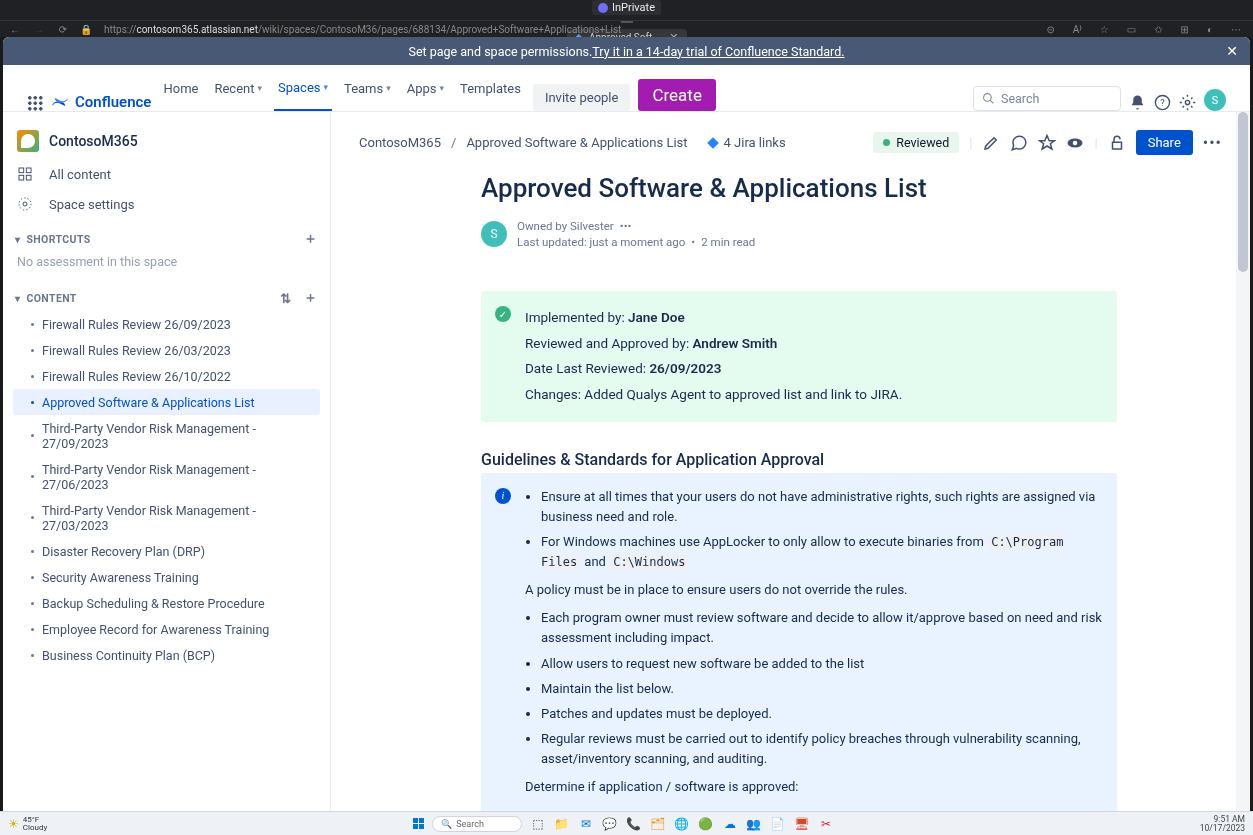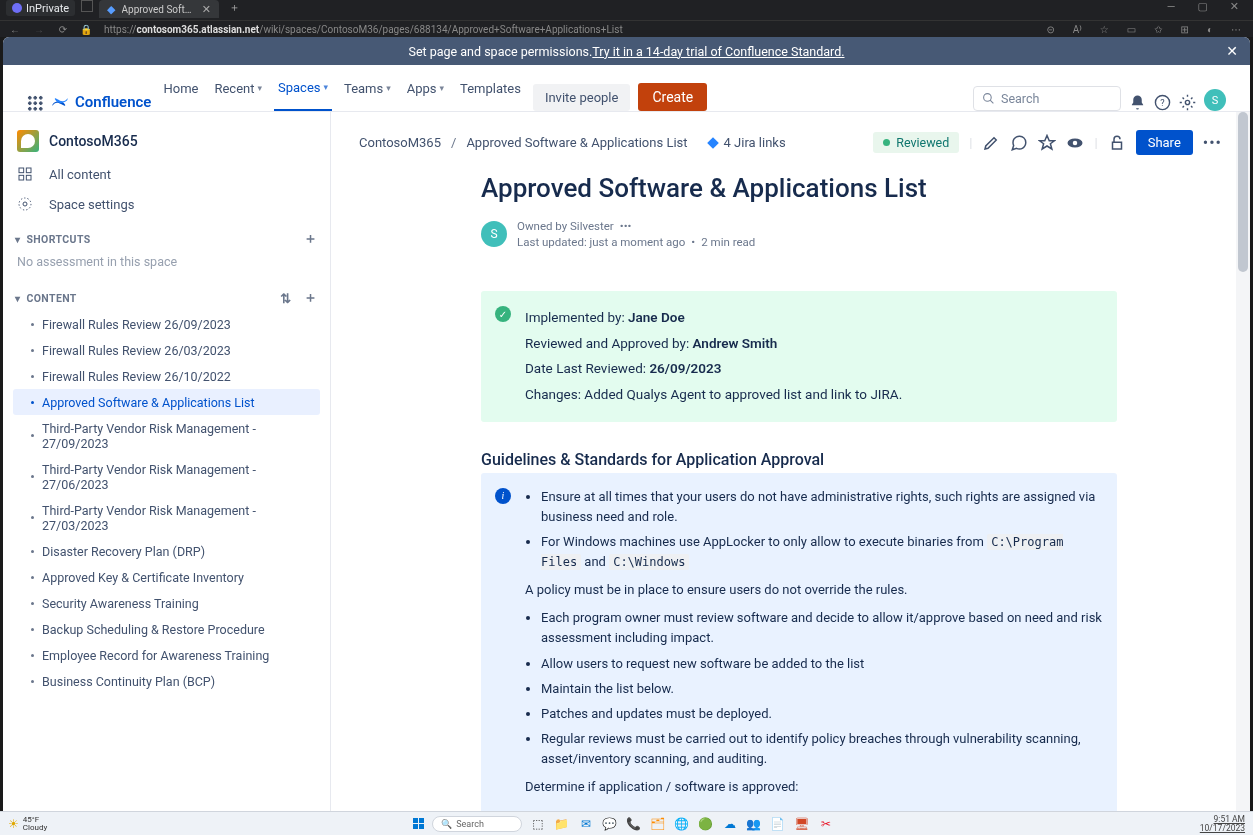--- a/index.html
+++ b/index.html
@@ -1,52 +1,52 @@
 <!DOCTYPE html>
 <html><head>
 <meta charset="utf-8">
 <style>
 * { box-sizing: border-box; margin: 0; padding: 0; font-family: -apple-system, BlinkMacSystemFont, 'Segoe UI', Roboto, sans-serif; }
 body { background: #1a1a1a; width: 1253px; height: 835px; overflow: hidden; display: flex; flex-direction: column; }
 
 
 .browser-chrome { background: #202124; color: #e8eaed; font-size: 11px; }
-.tab-bar { display: flex; height: 20px; padding: 0 6px; gap: 6px; }
+.tab-bar { display: flex; align-items: center; height: 20px; padding: 0 6px; gap: 6px; flex-direction: column; }
 .tab-bar .profile { display: flex; align-items: center; gap: 4px; background: #2c2e31; padding: 1px 6px; border-radius: 3px; height: 16px; }
 .tab-bar .profile .dot { width: 10px; height: 10px; border-radius: 50%; background: #6e6ef7; }
 .tab-bar .tab-spacer { width: 12px; height: 12px; border: 1px solid #555; }
 .tab-bar .btab { background: #35373a; padding: 2px 8px; display: flex; align-items: center; gap: 6px; border-radius: 4px 4px 0 0; height: 18px; max-width: 120px; }
 .tab-bar .btab .ico { color: #579dff; }
 .tab-bar .btab .label { white-space: nowrap; overflow: hidden; text-overflow: ellipsis; flex: 1; color: #ccc; font-size: 10px; }
 .tab-bar .btab .close { color: #aaa; }
 .tab-bar .newtab { color: #aaa; padding: 0 4px; }
 .tab-bar .spacer { flex: 1; }
 .tab-bar .winctl { color: #888; padding: 0 8px; }
 .addr-bar { display: flex; align-items: center; height: 17px; padding: 0 8px; gap: 10px; border-top: 1px solid #333; font-size: 10px; }
 .addr-bar .nav-ico { color: #888; display: flex; align-items: center; justify-content: center; width: 14px; }
 .addr-bar .url { flex: 1; color: #888; }
-.addr-bar .url b { color: #ddd; font-weight: bold; }
+.addr-bar .url b { color: #ddd; font-weight: normal; }
 .addr-bar .right-ico { color: #888; padding: 0 4px; display: flex; align-items: center; }
 
 
 .app-root { flex: 1; display: flex; flex-direction: column; background: #fff; border-radius: 6px 6px 0 0; margin: 0 3px; overflow: hidden; position: relative; }
 
 .banner { background: #475975; color: #fff; display: flex; align-items: center; justify-content: center; height: 28px; font-size: 12.5px; position: relative; }
 .banner a { color: #fff; text-decoration: underline; }
 .banner .close { position: absolute; right: 12px; color: #fff; font-size: 14px; }
 
 .topnav { display: flex; align-items: flex-end; height: 47px; border-bottom: 1px solid #e7e9ef; padding: 0 24px; gap: 8px; font-size: 13px; color: #42526e; }
 .topnav .apps-ico { width: 16px; height: 16px; background-image: radial-gradient(#42526e 1.5px, transparent 1.5px); background-size: 5.5px 5.5px; background-position: 0 0; }
 .topnav .logo { display: flex; align-items: center; gap: 6px; color: #0052CC; font-weight: 600; font-size: 15px; }
 .topnav .logo svg { width: 18px; height: 18px; }
 .topnav .nav-item { display: flex; align-items: center; gap: 3px; padding: 0 4px; height: 100%; }
 .topnav .nav-item.active { color: #0052CC; border-bottom: 2.5px solid #0052CC; }
 .topnav .caret { font-size: 9px; opacity: .7; }
 .topnav .btn-outline { background: #f1f2f4; border: none; padding: 6px 12px; border-radius: 3px; color: #42526e; font-size: 13px; }
-.topnav .btn-primary { background: #c2410c; color: #fff; border: none; padding: 6px 14px; border-radius: 3px; font-size: 14px; }
+.topnav .btn-primary { background: #a21caf; color: #fff; border: none; padding: 6px 14px; border-radius: 3px; font-size: 17px; }
 .topnav .spacer { flex: 1; }
 .topnav .search { display: flex; align-items: center; border: 1.5px solid #dfe1e6; border-radius: 4px; padding: 4px 8px; width: 148px; color: #7a869a; font-size: 12.5px; gap: 6px; }
 .topnav .icn { color: #42526e; font-size: 15px; }
 .topnav .avatar { width: 22px; height: 22px; border-radius: 50%; background: #40bfba; color: #fff; display: flex; align-items: center; justify-content: center; font-size: 11px; }
 
 .main { flex: 1; display: flex; overflow: hidden; }
 
 .sidebar { width: 328px; border-right: 1px solid #e7e9ef; padding: 12px 10px 8px 10px; overflow-y: auto; font-size: 13px; color: #172b4d; }
 .space-title { display: flex; align-items: center; gap: 10px; padding: 6px 4px; font-weight: 500; font-size: 14px; }
 .space-title .sq { width: 22px; height: 22px; border-radius: 3px; background: linear-gradient(135deg,#ff8b00,#36b37e); position: relative; }
@@ -62,21 +62,21 @@
 .tree-item { display: flex; align-items: center; gap: 8px; padding: 5.5px 6px 5.5px 18px; border-radius: 3px; color: #42526e; font-size: 12.5px; }
 .tree-item.active { background: #e9f0ff; color: #0052CC; }
 .tree-item .dot { width: 3px; height: 3px; border-radius: 50%; background: #6b778c; flex-shrink: 0; }
 .tree-item.active .dot { background: #0052CC; }
 
 .content { flex: 1; overflow-y: auto; padding: 18px 28px 40px 28px; position: relative; }
 .pg-head { display: flex; align-items: center; gap: 10px; font-size: 13px; color: #6b778c; }
 .pg-head .crumb { color: #42526e; }
 .pg-head .jira { display: flex; align-items: flex-end; gap: 4px; margin-left: 8px; color: #42526e; }
 .pg-head .spacer { flex: 1; }
-.pg-head .status { background: #e9f6ed; color: #0f766e; padding: 3px 10px; border-radius: 3px; display: flex; align-items: center; gap: 6px; font-size: 12.5px; }
+.pg-head .status { background: #e9f6ed; color: #0f172a; padding: 3px 10px; border-radius: 3px; display: flex; align-items: center; gap: 6px; font-size: 12.5px; }
 .pg-head .status::before { content:""; width:7px; height:7px; border-radius:50%; background:#36b37e; }
 .pg-head .sep { color: #dfe1e6; }
 .pg-head .act-ico { color: #42526e; width: 18px; height: 18px; }
 .pg-head .restrict { width: 18px; height: 18px; }
 .pg-head .share-btn { background: #0052CC; color: #fff; border: none; padding: 5px 12px; border-radius: 3px; font-size: 13px; }
 .pg-head .more { font-size: 16px; color: #42526e; letter-spacing: 1px; }
 
 .article { max-width: 636px; margin: 18px auto 0 122px; }
 .article h1 { font-size: 26px; font-weight: 500; color: #172b4d; margin-bottom: 16px; }
 .byline { display: flex; align-items: center; gap: 10px; font-size: 11.5px; color: #6b778c; margin-bottom: 42px; }
@@ -106,21 +106,21 @@
 .taskbar .weather { display: flex; align-items: center; gap: 4px; line-height: 1; }
 .taskbar .weather .wico { color: #e0a800; font-size: 12px; }
 .taskbar .wtext { display: flex; flex-direction: column; font-size: 8px; }
 .taskbar .spacer { flex: 1; }
 .taskbar .center { display: flex; align-items: center; gap: 8px; }
 .taskbar .center .winlogo { display: grid; grid-template-columns: 5px 5px; grid-template-rows: 5px 5px; gap: 1px; }
 .taskbar .center .winlogo span { background: #0078d4; }
 .taskbar .tsearch { display: flex; align-items: center; gap: 4px; background: #fff; border: 1px solid #d0d5dd; border-radius: 11px; padding: 1px 8px; width: 90px; height: 16px; font-size: 9px; color: #666; }
 .taskbar .tsearch .sico { font-size: 9px; }
 .taskbar .tico { width: 16px; height: 16px; display: flex; align-items: center; justify-content: center; font-size: 12px; }
-.taskbar .tray { display: flex; align-items: flex-start; gap: 6px; font-size: 10px; color: #444; text-decoration: underline; }
+.taskbar .tray { display: flex; align-items: flex-start; gap: 6px; font-size: 10px; color: #444; }
 .taskbar .clock { display: flex; flex-direction: column; align-items: flex-end; font-size: 8.5px; line-height: 1; }
 
 svg { display: block; }
 </style>
 </head>
 <body>
 
 <div class="browser-chrome">
   <div class="tab-bar">
     <div class="profile">
@@ -290,24 +290,20 @@
           <div class="tree-item">
             <span class="dot"></span>
             <span>Third-Party Vendor Risk Management - 27/03/2023</span>
           </div>
           <div class="tree-item">
             <span class="dot"></span>
             <span>Disaster Recovery Plan (DRP)</span>
           </div>
           <div class="tree-item">
             <span class="dot"></span>
-            <span>Approved Key &amp; Certificate Inventory</span>
-          </div>
-          <div class="tree-item">
-            <span class="dot"></span>
             <span>Security Awareness Training</span>
           </div>
           <div class="tree-item">
             <span class="dot"></span>
             <span>Backup Scheduling &amp; Restore Procedure</span>
           </div>
           <div class="tree-item">
             <span class="dot"></span>
             <span>Employee Record for Awareness Training</span>
           </div>

